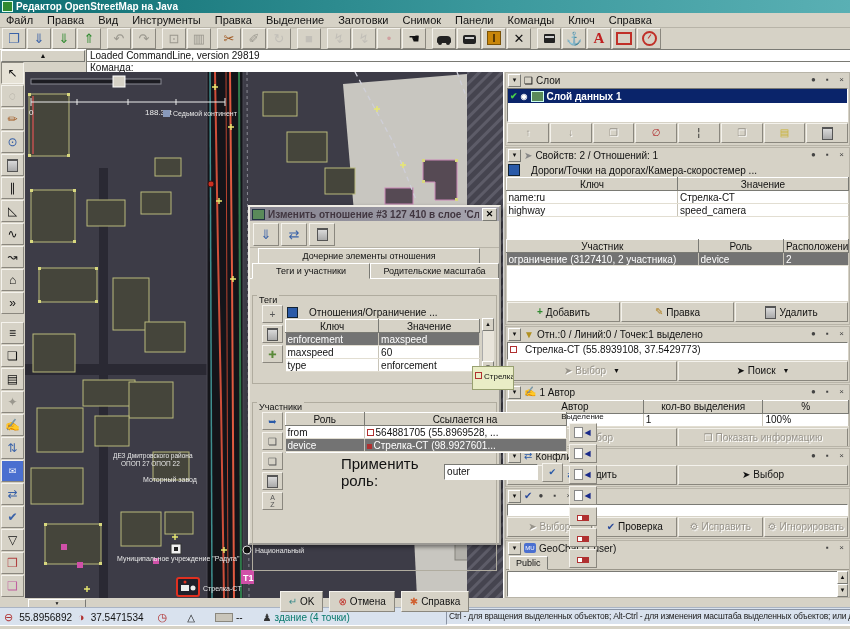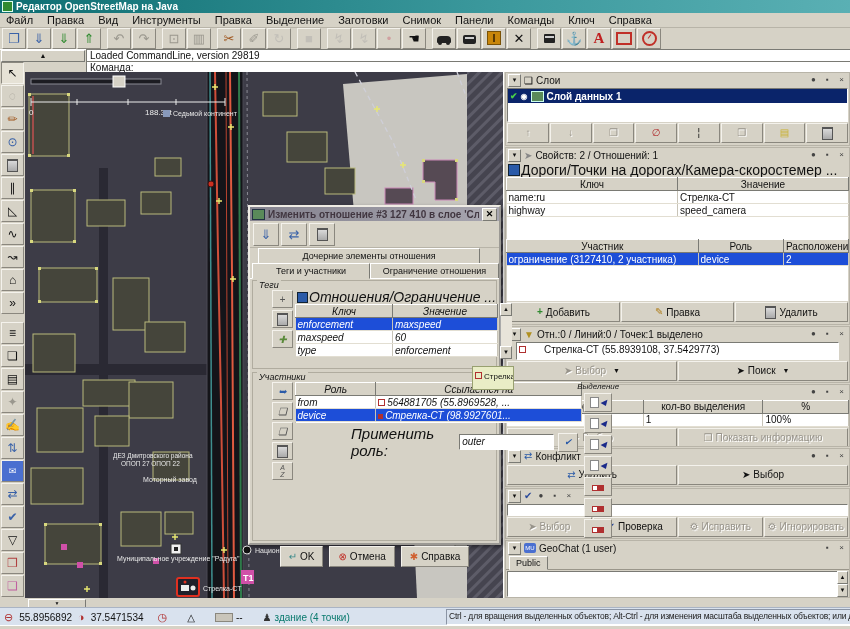--- a/index.html
+++ b/index.html
@@ -44,38 +44,38 @@
   .phead{height:15px;display:flex;align-items:center;gap:3px;padding:0 2px;flex:none;}
   .pcoll{width:11px;height:11px;background:#d6d2c6;border:1px solid;border-color:#fff #7a7a74 #7a7a74 #fff;font-size:7px;line-height:10px;text-align:center;flex:none;}
   .picon{font-size:10px;flex:none;line-height:1;}
   .ptitle{flex:1;font-size:10px;white-space:nowrap;overflow:hidden;}
   .pctl{width:11px;height:11px;font-size:8px;line-height:10px;text-align:center;color:#444;flex:none;}
   .listbox{background:#fff;border:1px solid;border-color:#7a7a74 #fff #fff #7a7a74;overflow:hidden;}
   .selrow{background:#0a246a;color:#fff;font-weight:bold;}
   table.grid{border-collapse:collapse;width:100%;table-layout:fixed;font-size:10px;}
   table.grid th{background:#d6d2c6;border:1px solid;border-color:#fff #7a7a74 #7a7a74 #fff;font-weight:normal;padding:0 2px;height:12px;overflow:hidden;white-space:nowrap;}
   table.grid td{border-right:1px solid #c8c4b8;border-bottom:1px solid #e2ded2;padding:0 2px;height:12px;overflow:hidden;white-space:nowrap;background:#fff;}
-  table.grid tr.sel td{background:#1d4ed8;color:#fff;}
+  table.grid tr.sel td{background:#737373;color:#fff;}
   .btnrow{display:flex;gap:1px;padding:1px;flex:none;}
   .btn{flex:1;height:18px;background:#d6d2c6;border:1px solid;border-color:#f4f2ec #8a877e #8a877e #f4f2ec;display:flex;align-items:center;justify-content:center;gap:3px;font-size:10px;white-space:nowrap;overflow:hidden;}
   .btn .gi{font-size:10px;line-height:1;}
   .dis{color:#97938a;text-shadow:1px 1px 0 #fff;}
   .caret{margin-left:4px;font-size:7px;}
-  .presetrow{display:flex;align-items:center;gap:1px;height:14px;padding:0 2px;font-size:14px;overflow:hidden;white-space:nowrap;flex:none;}
+  .presetrow{display:flex;align-items:center;gap:11px;height:14px;padding:0 2px;font-size:10px;overflow:hidden;white-space:nowrap;flex:none;}
   
   .dialog{position:absolute;left:248px;top:205px;width:249px;height:336px;background:#d6d2c6;border:2px outset #efece4;box-shadow:2px 2px 4px rgba(0,0,0,.45);display:flex;flex-direction:column;}
   .dtitle{height:14px;background:linear-gradient(90deg,#84828e,#a8a6b0);display:flex;align-items:center;gap:3px;padding:0 2px;color:#413640;font-weight:bold;font-size:10px;flex:none;}
   .dtitle .txt{flex:1;white-space:nowrap;overflow:hidden;}
   .dclose{width:13px;height:11px;background:#d6d2c6;border:1px solid;border-color:#fff #7a7a74 #7a7a74 #fff;font-size:9px;line-height:10px;text-align:center;color:#000;flex:none;}
   .dtools{height:26px;display:flex;align-items:center;gap:2px;padding-left:3px;border-bottom:1px solid #b8b4a8;flex:none;}
   .dtbtn{width:24px;height:21px;background:#d6d2c6;border:1px solid;border-color:#f4f2ec #8a877e #8a877e #f4f2ec;display:flex;align-items:center;justify-content:center;font-size:13px;}
   .tabs1{height:15px;display:flex;padding-left:8px;flex:none;}
   .tabs2{height:15px;display:flex;padding-left:2px;flex:none;border-bottom:1px solid #fff;}
   .tab{background:#d6d2c6;border:1px solid;border-color:#fff #7a7a74 #7a7a74 #fff;border-bottom:none;font-size:9px;padding:0 6px;display:flex;align-items:center;white-space:nowrap;overflow:hidden;}
-  .group{margin:1px 2px;border:1px solid #b0ac9f;position:relative;padding:9px 2px 2px 19px;flex:none;font-style:italic;}
+  .group{margin:16px 2px;border:1px solid #b0ac9f;position:relative;padding:9px 2px 2px 9px;flex:none;}
   .glabel{position:absolute;left:4px;top:-1px;font-size:9px;background:#d6d2c6;padding:0 2px;}
   .hrow{display:flex;gap:2px;align-items:flex-start;}
   .mincol{display:flex;flex-direction:column;gap:2px;flex:none;}
   .minbtn{width:19px;height:16px;background:#d6d2c6;border:1px solid;border-color:#f4f2ec #8a877e #8a877e #f4f2ec;display:flex;align-items:center;justify-content:center;font-size:10px;color:#555;}
   .scol{width:12px;display:flex;flex-direction:column;flex:none;}
   .sarr{height:11px;background:#d6d2c6;border:1px solid;border-color:#fff #7a7a74 #7a7a74 #fff;font-size:6px;text-align:center;line-height:10px;}
   .strack{flex:1;background:#e8e4da;border-left:1px solid #aaa;}
   .selbtn{width:26px;height:17px;background:#d6d2c6;border:1px solid;border-color:#f4f2ec #8a877e #8a877e #f4f2ec;display:flex;align-items:center;justify-content:center;font-size:9px;gap:1px;}
   .rolerow{display:flex;align-items:center;gap:4px;padding:2px 4px 2px 56px;flex:none;}
   .roleinput{width:108px;height:14px;background:#fff;border:1px solid;border-color:#7a7a74 #fff #fff #7a7a74;font-size:10px;padding-left:2px;line-height:14px;}
@@ -474,21 +474,21 @@
 
     <div class="panel" style="height:56px">
       <div class="phead">
         <span class="pcoll">▾</span>
         <span class="picon" style="color:#b09020">▼</span>
         <span class="ptitle">Отн.:0 / Линий:0 / Точек:1 выделено</span>
         <span class="pctl">●</span>
           <span class="pctl">▪</span>
           <span class="pctl">×</span>
       </div>
-      <div class="listbox" style="flex:1;margin:0 10px;font-size:10px;padding:1px 2px;display:flex;align-items:flex-start;gap:18px;">
+      <div class="listbox" style="flex:1;margin:0 1px;font-size:10px;padding:1px 2px;display:flex;align-items:flex-start;gap:8px;">
         <span style="width:5px;height:5px;border:1px solid #b03030;display:inline-block;margin-top:2px;"></span>
         <span>Стрелка-СТ (55.8939108, 37.5429773)</span>
       </div>
       <div class="btnrow" style="height:20px;">
         <span class="btn">
             <span class="gi dis">➤</span>
             <span class="dis">Выбор</span>
             <span class="caret">▼</span>
           </span>
         <span class="btn">
@@ -622,21 +622,21 @@
       <span class="dtbtn c-blue">⇄</span>
       <span class="dtbtn">
           <span class="i-trash"></span>
         </span>
     </div>
     <div class="tabs1">
       <span class="tab" style="width:208px;justify-content:center;">Дочерние элементы отношения</span>
     </div>
     <div class="tabs2">
       <span class="tab" style="width:104px;justify-content:center;border-bottom:1px solid #d6d2c6;margin-bottom:-1px;">Теги и участники</span>
-      <span class="tab" style="flex:1;justify-content:center;">Ограничение отношения</span>
+      <span class="tab" style="flex:1;justify-content:center;">Родительские масштаба</span>
     </div>
 
     <div class="group" style="height:76px;">
       <span class="glabel">Теги</span>
       <div class="hrow">
         <div class="mincol">
           <span class="minbtn">+</span>
           <span class="minbtn">
               <span class="i-trash"></span>
             </span>

